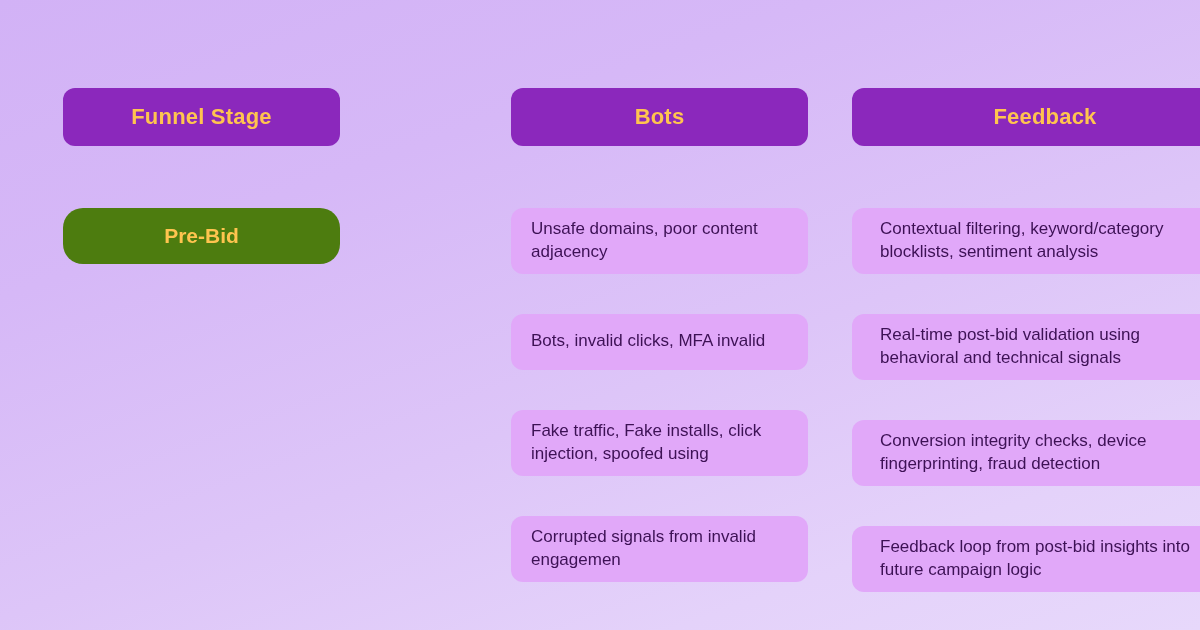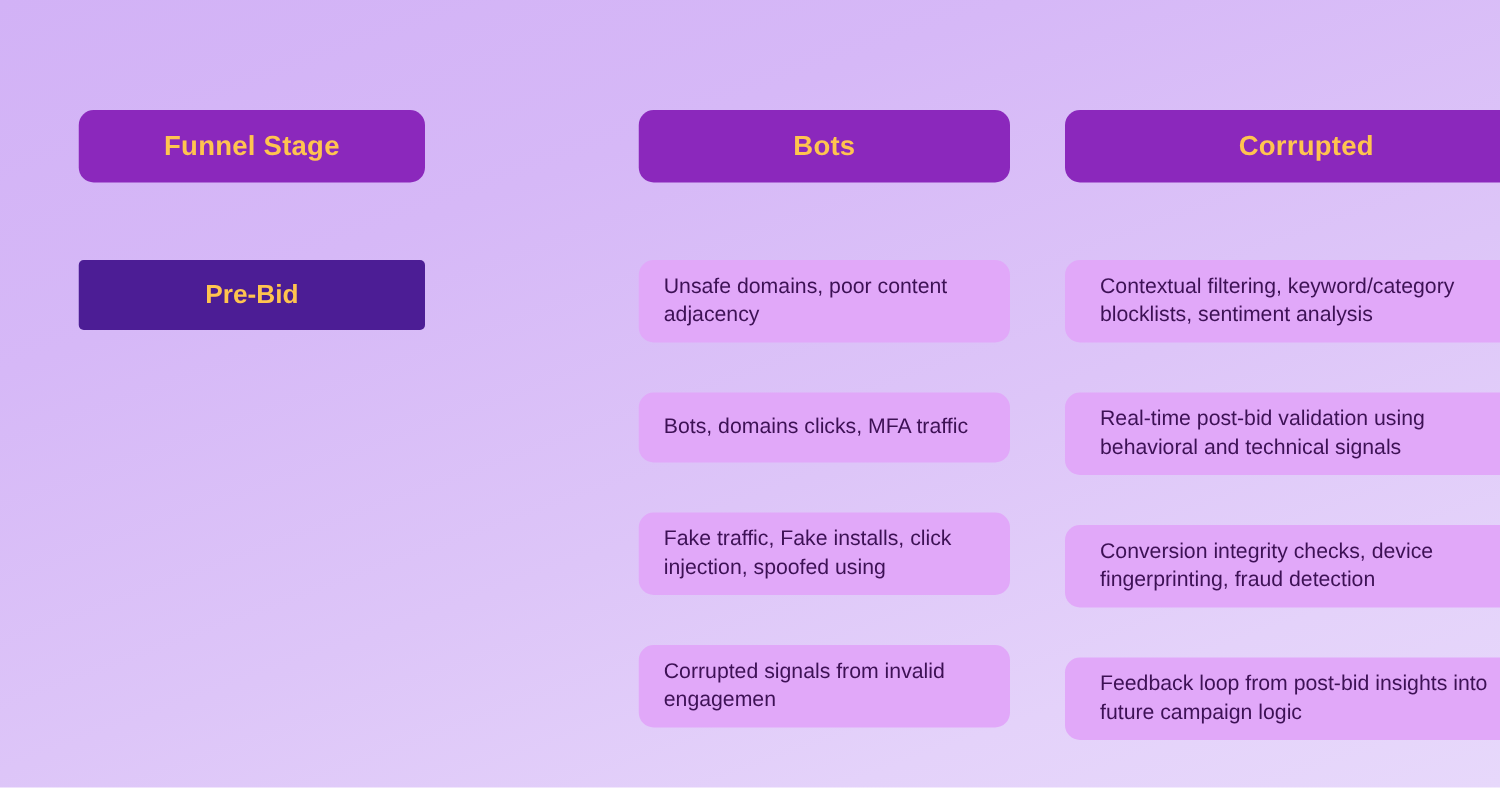--- a/index.html
+++ b/index.html
@@ -51,22 +51,22 @@
     justify-content:center;
     color:#ffc44f;
     font-size:22px;
     font-weight:bold;
     letter-spacing:0.2px;
     text-align:center;
   }
 
   
   .stage {
-    background:#4c1d95;
-    border-radius:4px;
+    background:#4d7c0f;
+    border-radius:20px;
     height:56px;
     display:flex;
     align-items:center;
     justify-content:center;
     color:#ffc44f;
     font-size:21px;
     font-weight:bold;
     text-align:left;
     padding:0 10px;
   }
@@ -119,37 +119,37 @@
         <span>Bots</span>
       </div>
       <div class="spacer-hdr"></div>
 
       <div class="cell cell-risk">
         <span class="cell-text">Unsafe domains, poor content adjacency</span>
       </div>
       <div class="spacer-row"></div>
 
       <div class="cell cell-risk">
-        <span class="cell-text">Bots, domains clicks, MFA traffic</span>
+        <span class="cell-text">Bots, invalid clicks, MFA invalid</span>
       </div>
       <div class="spacer-row"></div>
 
       <div class="cell cell-risk">
         <span class="cell-text">Fake traffic, Fake installs, click injection, spoofed using</span>
       </div>
       <div class="spacer-row"></div>
 
       <div class="cell cell-risk">
         <span class="cell-text">Corrupted signals from invalid engagemen</span>
       </div>
     </div>
 
     <div class="col col-sol">
       <div class="hdr">
-        <span>Corrupted</span>
+        <span>Feedback</span>
       </div>
       <div class="spacer-hdr"></div>
 
       <div class="cell cell-sol">
         <span class="cell-text">Contextual filtering, keyword/category blocklists, sentiment analysis</span>
       </div>
       <div class="spacer-row"></div>
 
       <div class="cell cell-sol">
         <span class="cell-text">Real-time post-bid validation using behavioral and technical signals</span>

